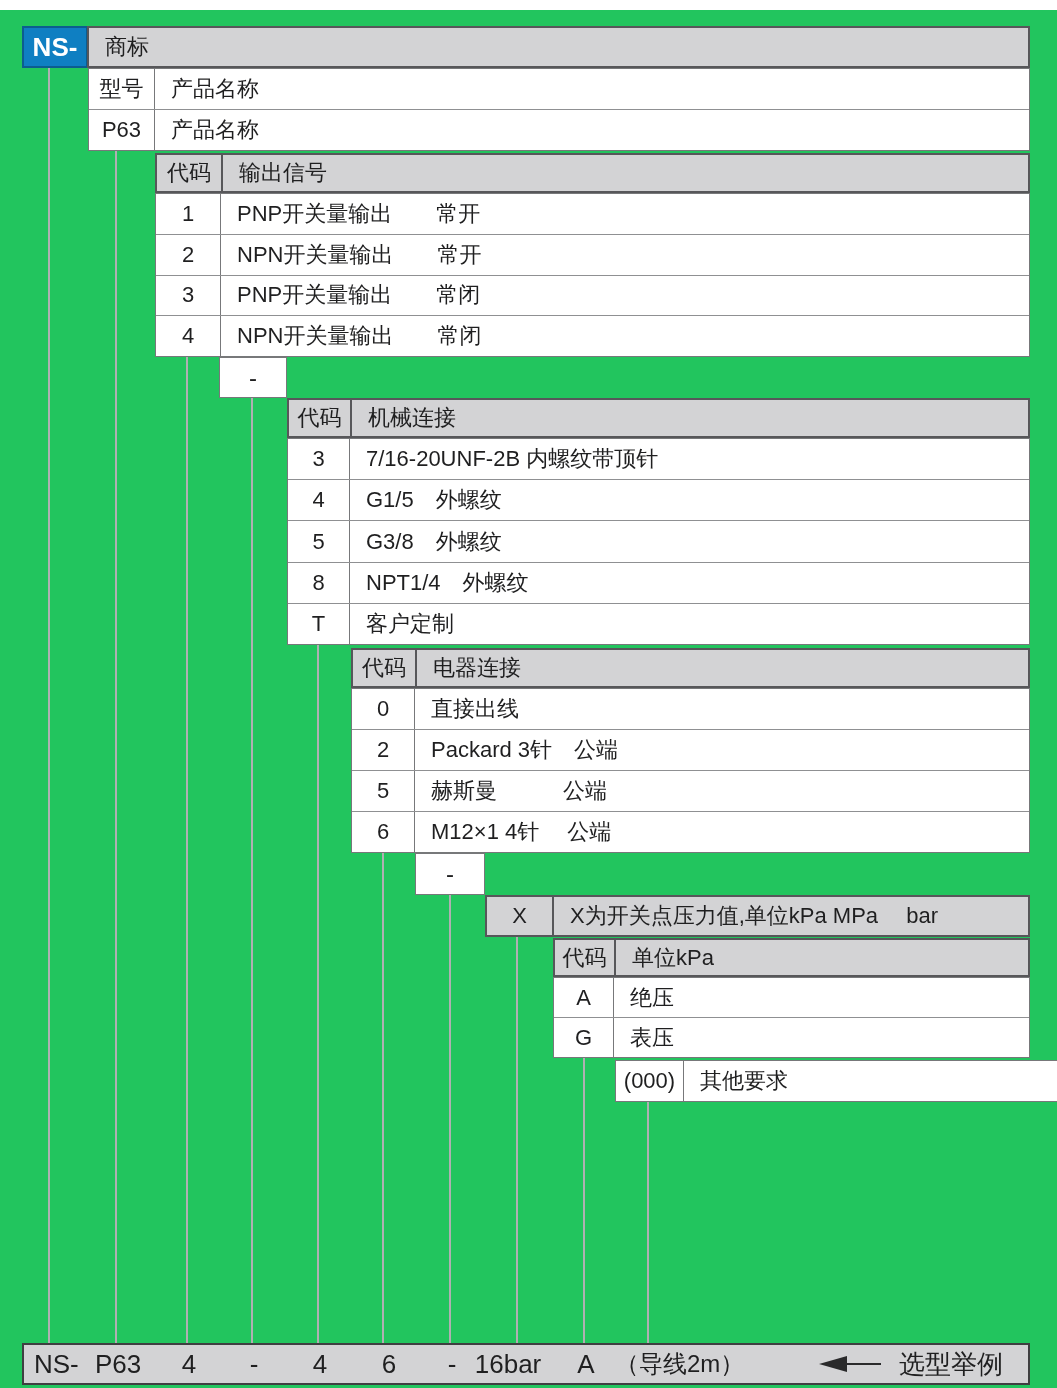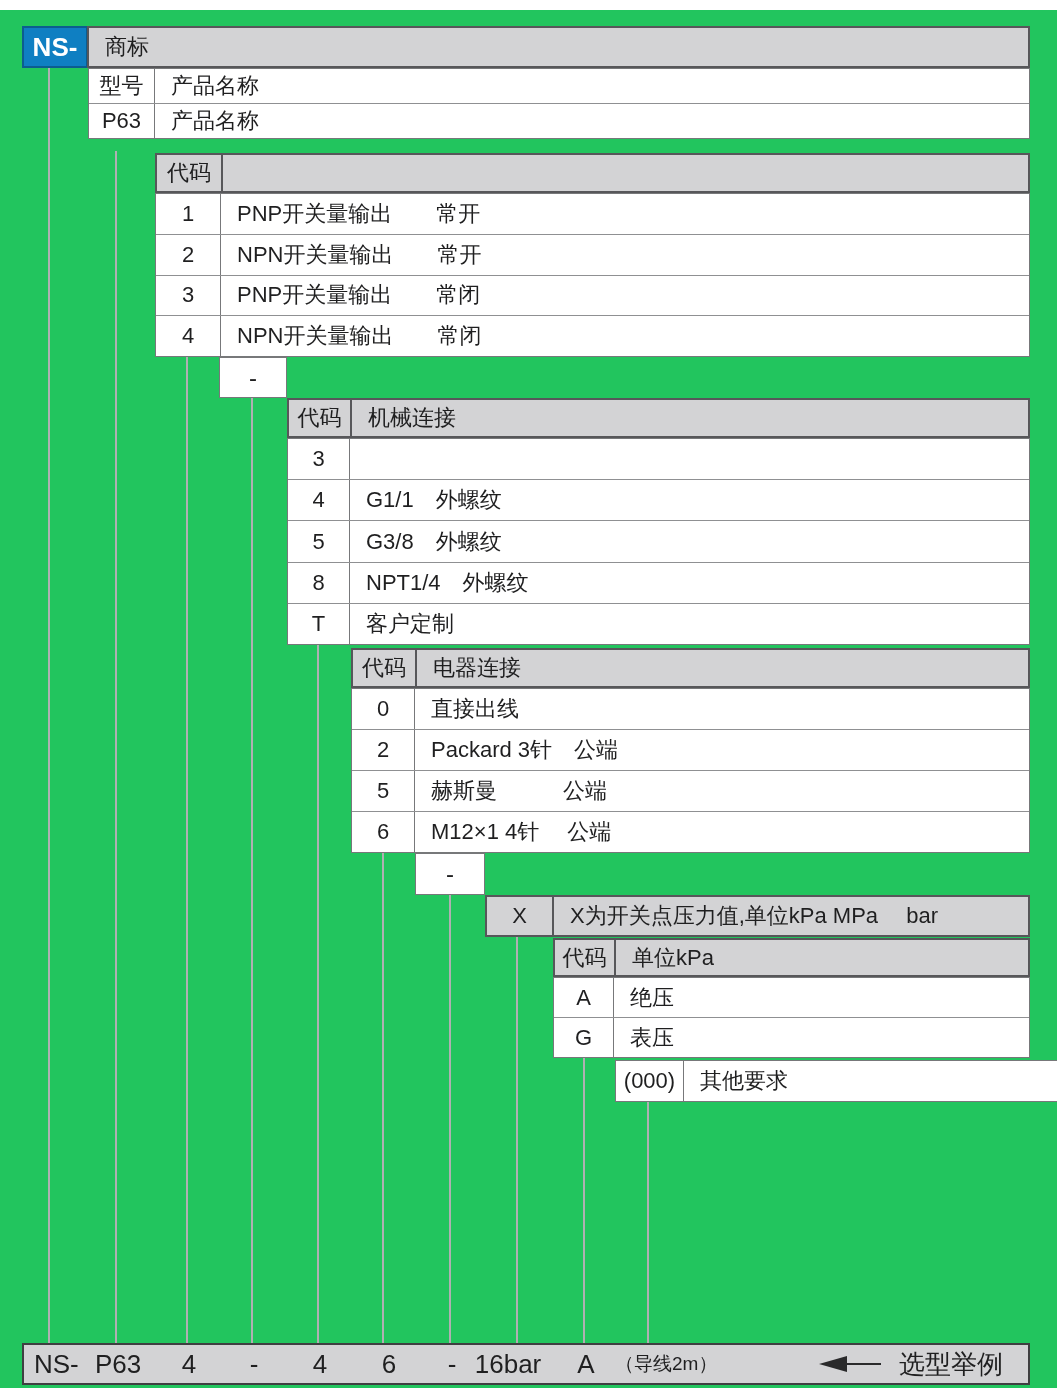--- a/index.html
+++ b/index.html
@@ -16,21 +16,21 @@
   .hdr .code-cell{border-right:2px solid #57575a;}
   .desc-cell{display:flex;align-items:center;padding-left:16px;white-space:pre;flex:1;}
   .dash{border:1px solid #77787a;background:#fff;display:flex;align-items:center;
         justify-content:center;font-size:24px;}
   .vline{position:absolute;width:2px;background:#b0b0b2;}
   #ns-box{background:#0f7fc2;border:2px solid #0c5d8f;color:#ffffff;font-weight:bold;
           font-size:26px;display:flex;align-items:center;justify-content:center;}
   #bar{background:#d3d3d5;border:2px solid #3f3f41;}
   .bar-item{position:absolute;top:50%;transform:translateY(-50%);font-size:26px;white-space:pre;}
   .bar-item.center{transform:translate(-50%,-50%);}
-  .bar-note{font-size:19px;}
+  .bar-note{font-size:24px;}
   .arrow{position:absolute;left:795px;top:0;width:62px;height:100%;}
   .arrow-head{position:absolute;left:0;top:50%;transform:translateY(-50%);width:0;height:0;
               border-top:8px solid transparent;border-bottom:8px solid transparent;
               border-right:28px solid #2a2a2b;}
   .arrow-tail{position:absolute;left:24px;top:50%;transform:translateY(-50%);
               width:38px;height:2px;background:#2a2a2b;}
 </style>
 </head>
 <body>
 
@@ -47,33 +47,34 @@
   <div class="vline" style="left:583px;top:1048px;height:286px;"></div>
   <div class="vline" style="left:647px;top:1092px;height:242px;"></div>
 
   <div id="ns-box" class="abs" style="left:22px;top:16px;width:66px;height:42px;">
     <span>NS-</span>
   </div>
   <div class="abs hdr gray" style="left:87px;top:16px;width:943px;height:42px;">
     <div class="desc-cell" style="">商标</div>
   </div>
 
-  <div class="abs bodytbl" style="left:88px;top:58px;width:942px;height:71px;">
+  <div class="abs bodytbl" style="left:88px;top:58px;width:942px;height:83px;">
     <div class="row">
       <div class="code-cell" style="width:65px;">型号</div>
       <div class="desc-cell">产品名称</div>
     </div>
     <div class="row">
       <div class="code-cell" style="width:65px;">P63</div>
       <div class="desc-cell">产品名称</div>
     </div>
   </div>
 
   <div class="abs hdr gray" style="left:155px;top:143px;width:875px;height:40px;">
     <div class="code-cell" style="width:64px;">代码</div>
+    <div class="desc-cell">输出信号</div>
   </div>
   <div class="abs bodytbl" style="left:155px;top:183px;width:875px;height:164px;">
     <div class="row">
       <div class="code-cell" style="width:64px;">1</div>
       <div class="desc-cell">PNP开关量输出　　常开</div>
     </div>
     <div class="row">
       <div class="code-cell" style="width:64px;">2</div>
       <div class="desc-cell">NPN开关量输出　　常开</div>
     </div>
@@ -91,24 +92,25 @@
     <span>-</span>
   </div>
 
   <div class="abs hdr gray" style="left:287px;top:388px;width:743px;height:40px;">
     <div class="code-cell" style="width:61px;">代码</div>
     <div class="desc-cell">机械连接</div>
   </div>
   <div class="abs bodytbl" style="left:287px;top:428px;width:743px;height:207px;">
     <div class="row">
       <div class="code-cell" style="width:61px;">3</div>
+      <div class="desc-cell">7/16-20UNF-2B 内螺纹带顶针</div>
     </div>
     <div class="row">
       <div class="code-cell" style="width:61px;">4</div>
-      <div class="desc-cell">G1/1　外螺纹</div>
+      <div class="desc-cell">G1/5　外螺纹</div>
     </div>
     <div class="row">
       <div class="code-cell" style="width:61px;">5</div>
       <div class="desc-cell">G3/8　外螺纹</div>
     </div>
     <div class="row">
       <div class="code-cell" style="width:61px;">8</div>
       <div class="desc-cell">NPT1/4　外螺纹</div>
     </div>
     <div class="row">

